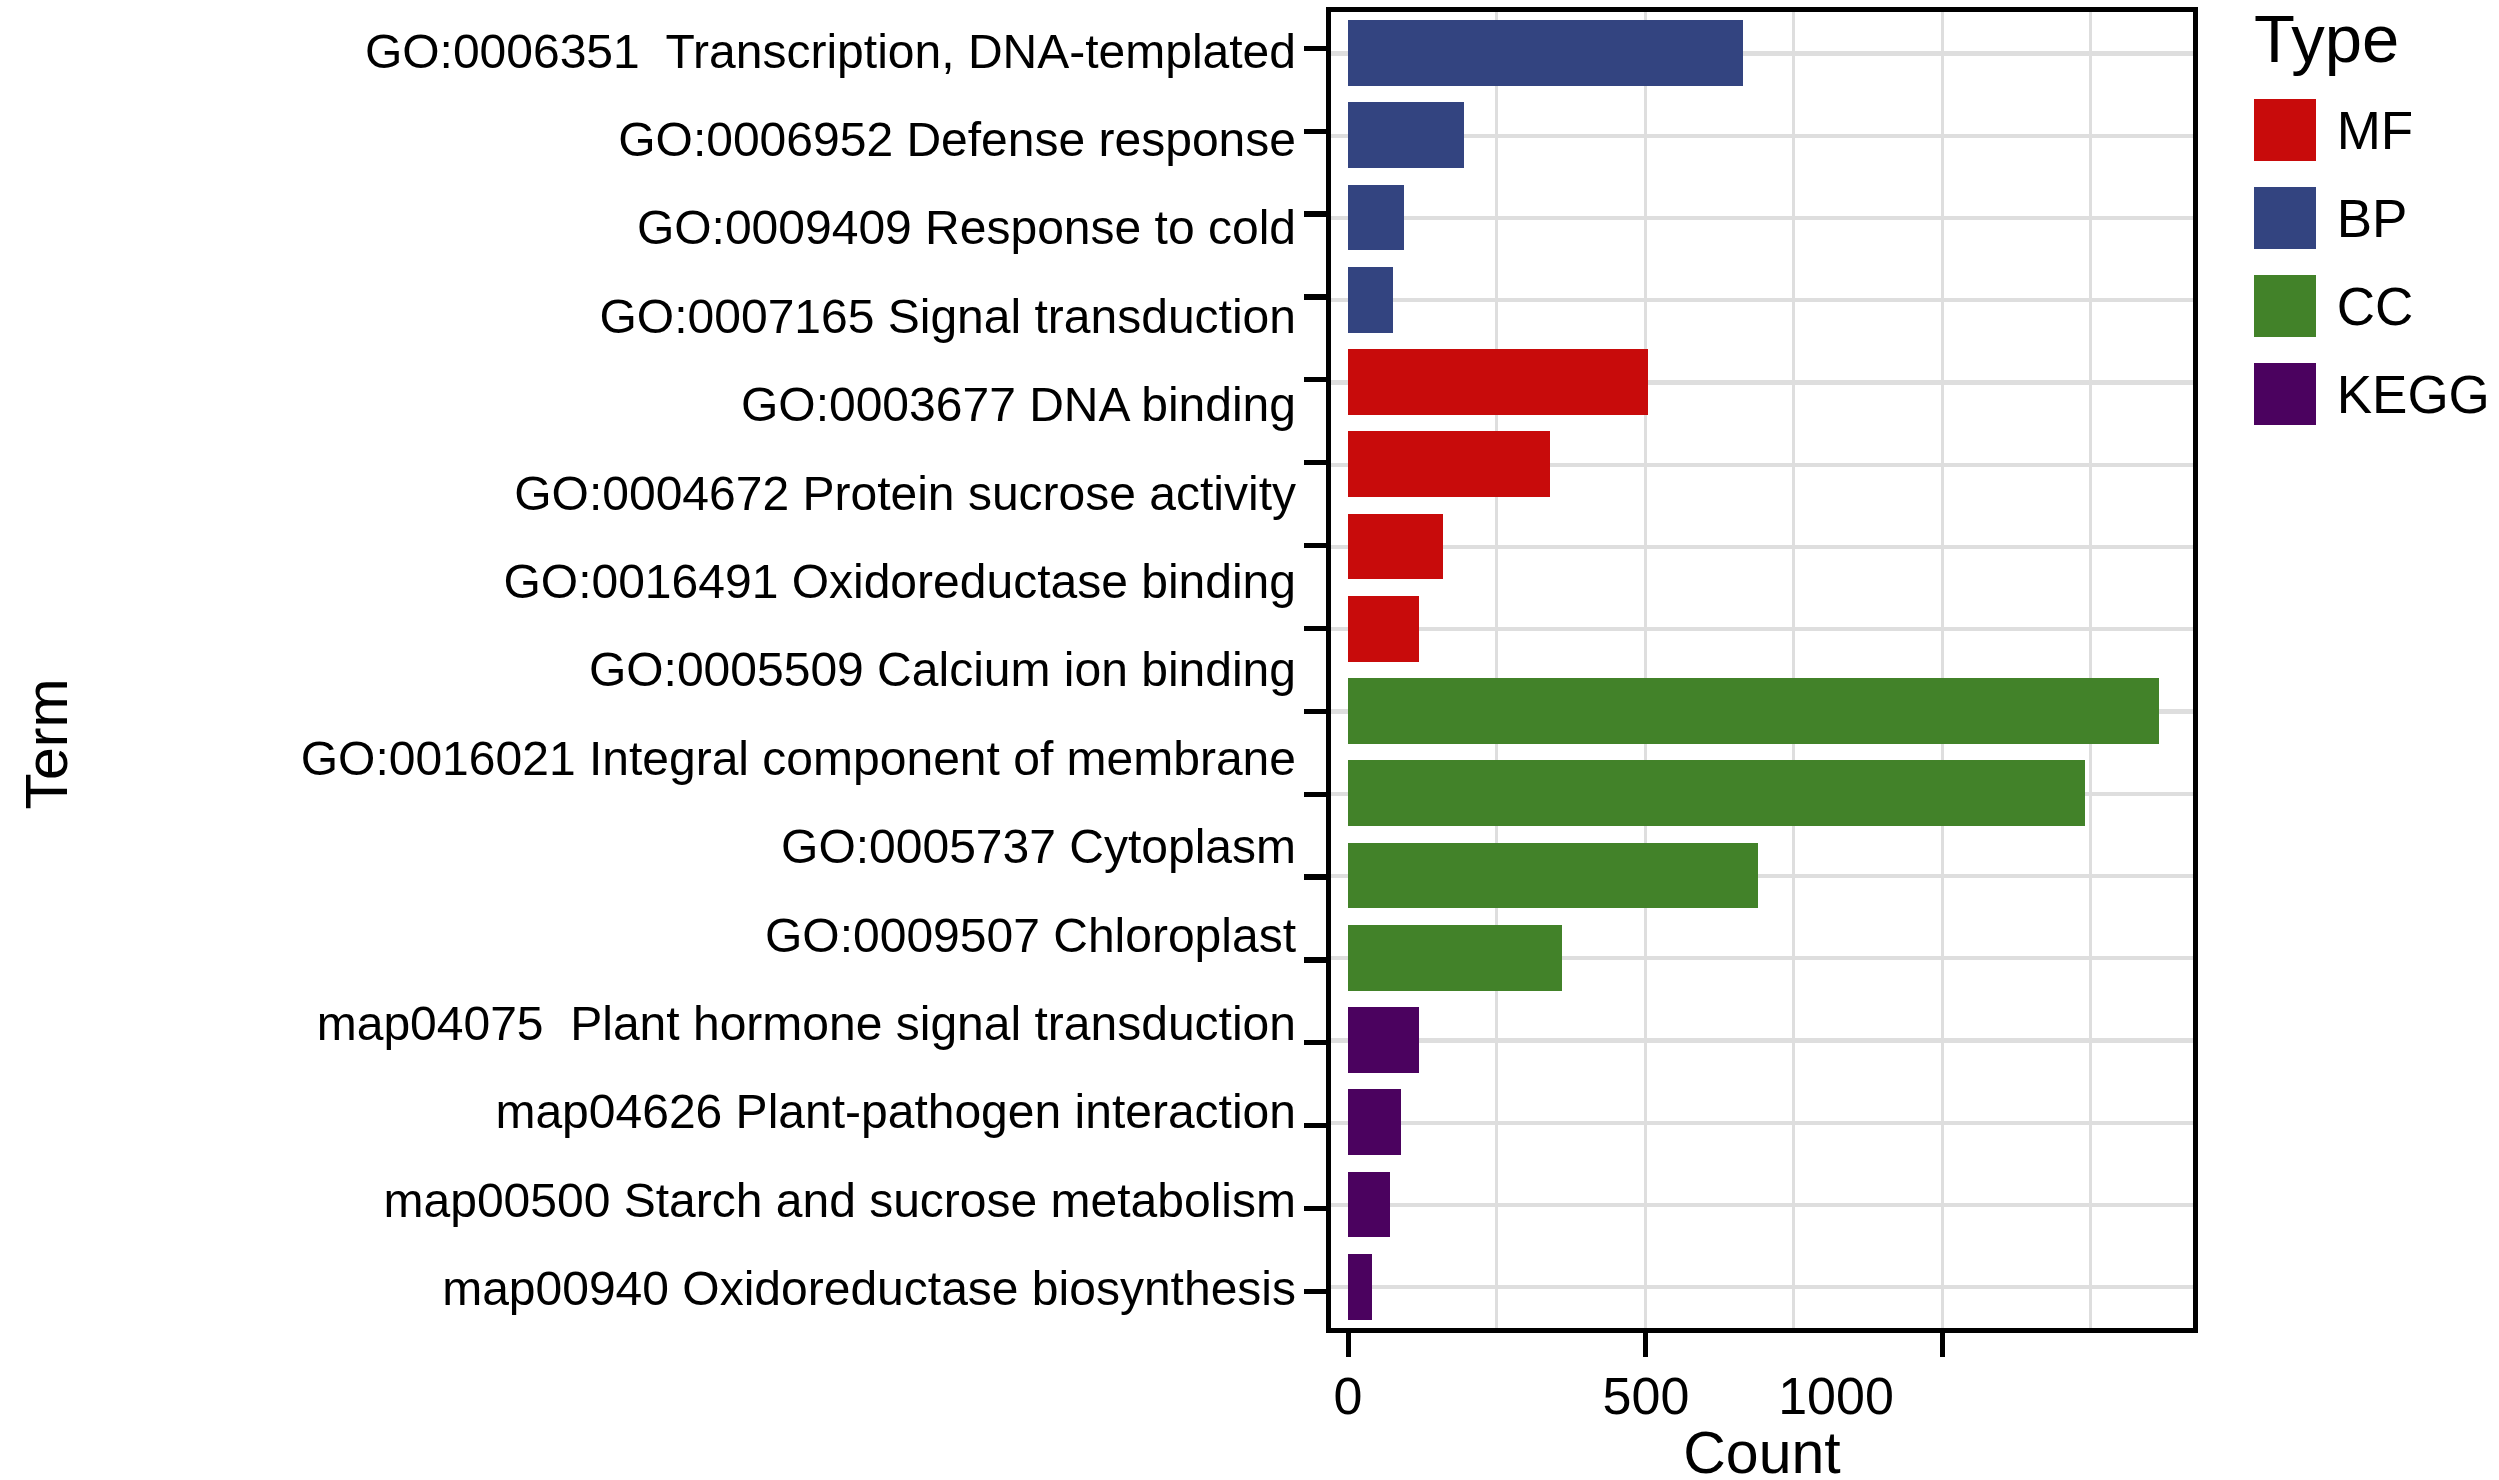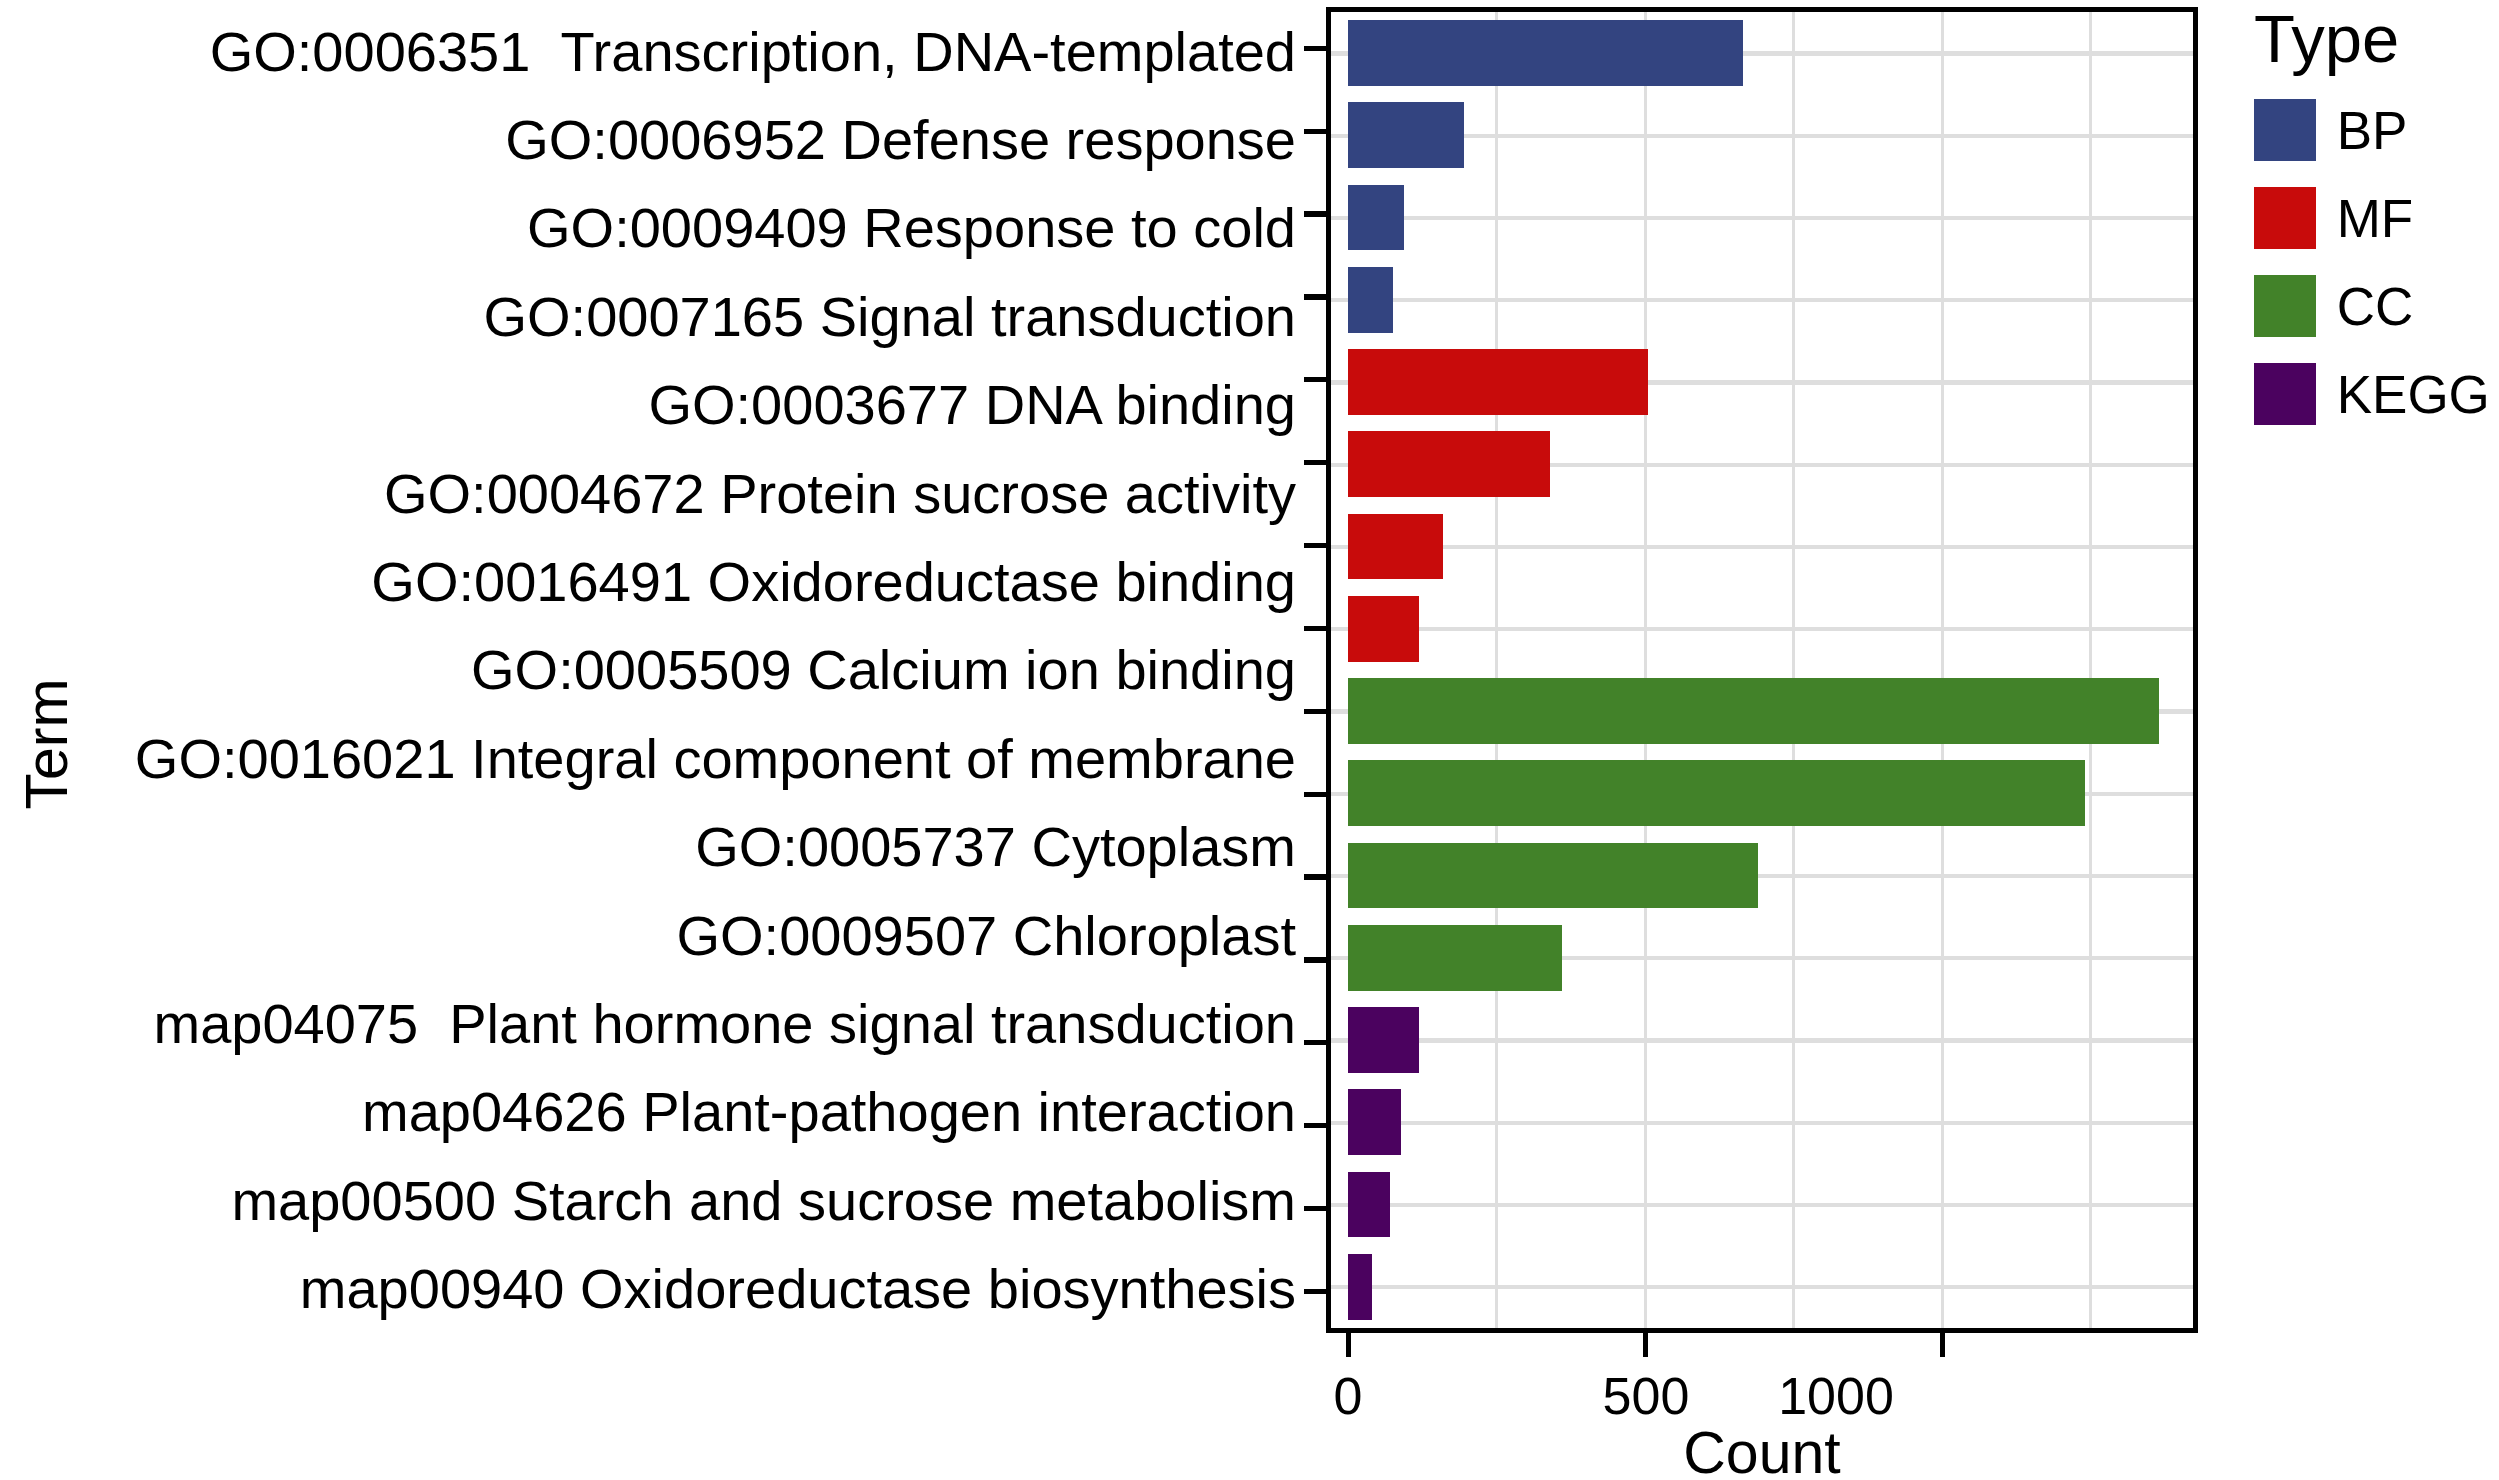--- a/index.html
+++ b/index.html
@@ -24,21 +24,21 @@
   .cat-labels{
     position:absolute;
     left:52px;top:6.9px;width:1244px;height:1326px;
     display:flex;flex-direction:column;
   }
   .cat-row{
     flex:1 1 0;
     display:flex;align-items:center;justify-content:flex-end;
   }
   .cat-row span{
-    font-size:56px;
+    font-size:48px;
     white-space:pre;
     text-align:right;
   }
   
   .left-ticks{
     position:absolute;
     left:1304px;top:6.9px;width:22.4px;height:1326px;
     display:flex;flex-direction:column;
   }
   .left-tick-cell{flex:1 1 0;display:flex;align-items:center;}
@@ -299,26 +299,26 @@
       <div class="x-tick" style="left: 1940px;"></div>
       <div class="x-tick-label" style="left: 1836px;">1000</div>
     </div>
 
   <div class="x-axis-title">Count</div>
 
   <div class="legend">
     <div class="legend-title">Type</div>
     <div id="legend-entries">
         <div class="legend-entry">
+          <div class="legend-swatch" style="background: rgb(200, 11, 11);"></div>
+          <div class="legend-label">MF</div>
+        </div>
+        <div class="legend-entry">
           <div class="legend-swatch" style="background: rgb(51, 68, 128);"></div>
           <div class="legend-label">BP</div>
-        </div>
-        <div class="legend-entry">
-          <div class="legend-swatch" style="background: rgb(200, 11, 11);"></div>
-          <div class="legend-label">MF</div>
         </div>
         <div class="legend-entry">
           <div class="legend-swatch" style="background: rgb(66, 130, 41);"></div>
           <div class="legend-label">CC</div>
         </div>
         <div class="legend-entry">
           <div class="legend-swatch" style="background: rgb(75, 2, 95);"></div>
           <div class="legend-label">KEGG</div>
         </div>
       </div>

